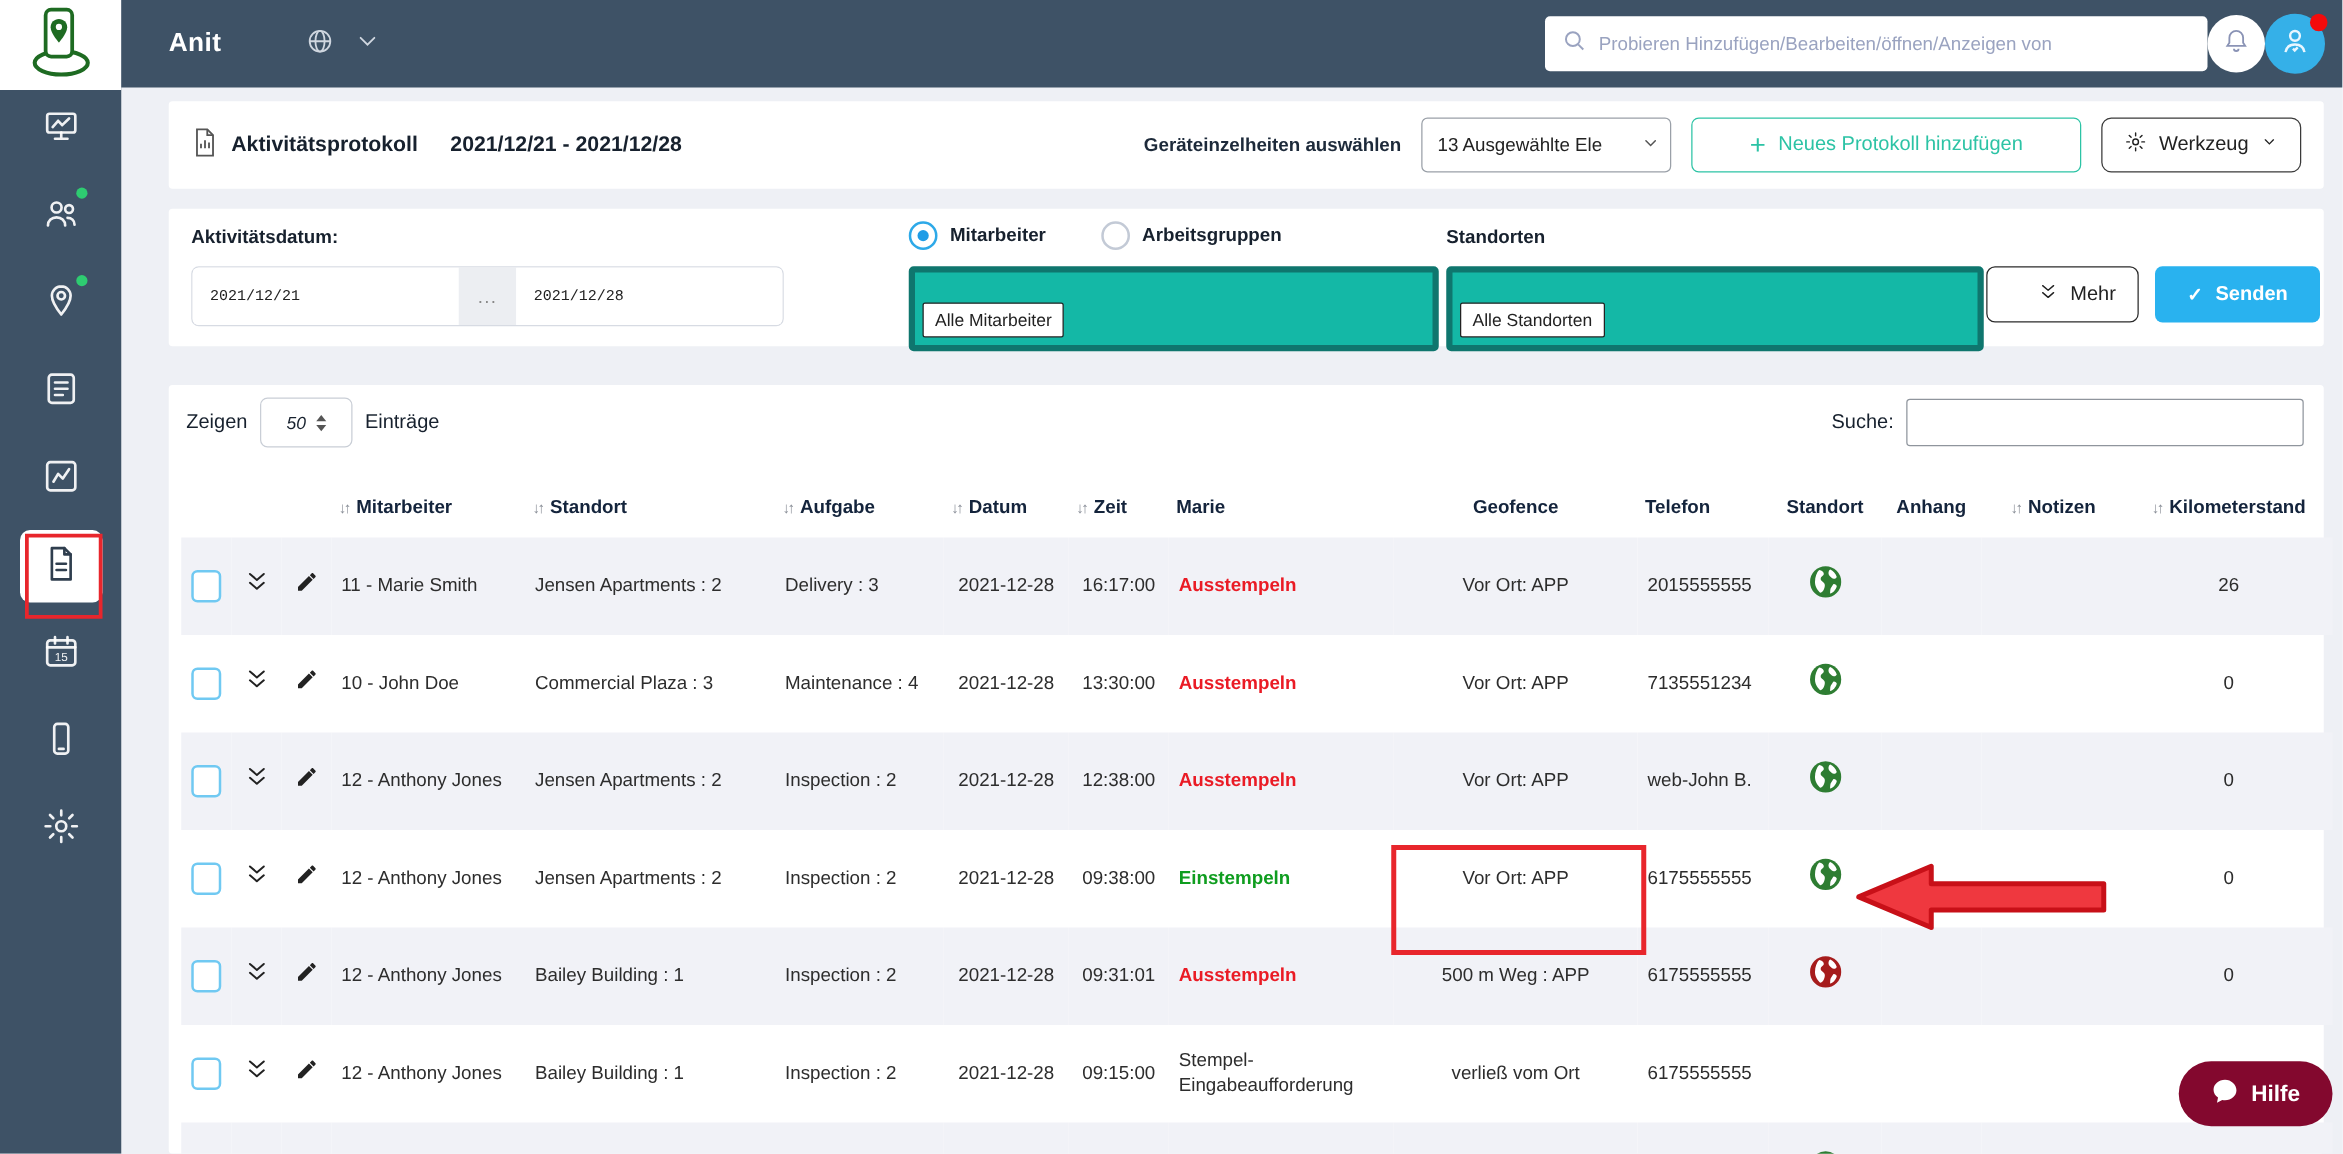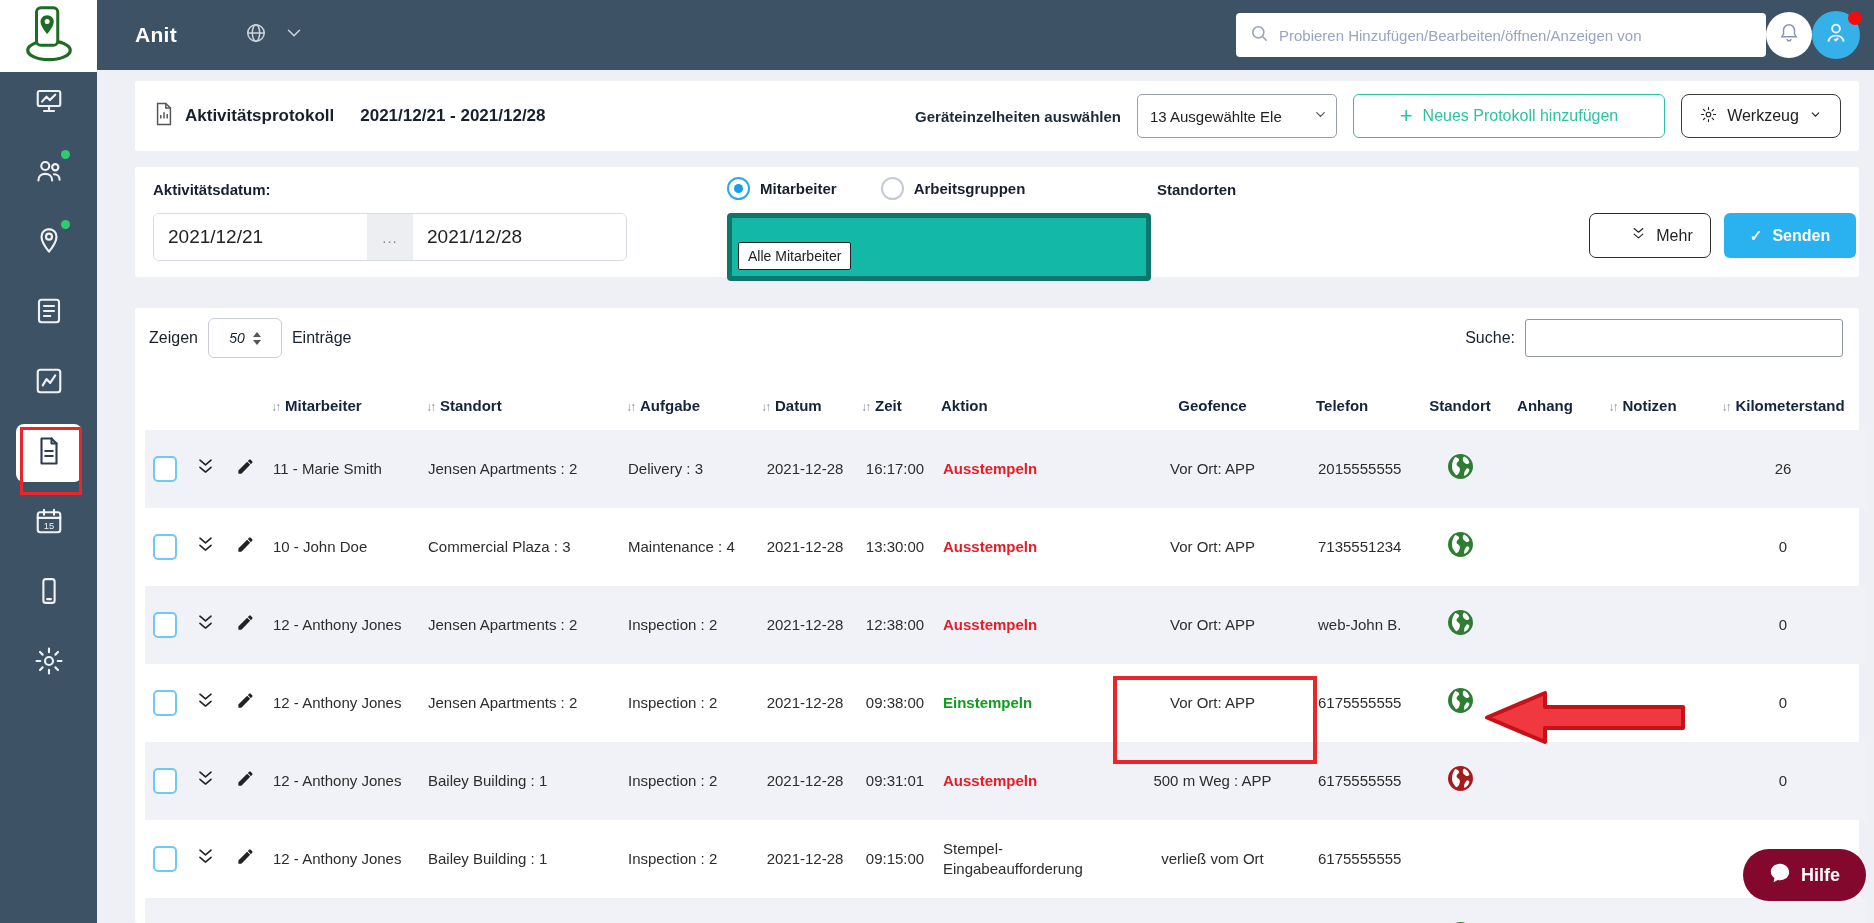--- a/index.html
+++ b/index.html
@@ -54,21 +54,21 @@
   .btn-add{width:312px;height:44px;border:1.5px solid #2cc3a5;color:#2cc3a5;}
   .btn-add .plus{font-size:22px;line-height:1;}
   .btn-tools{width:160px;height:44px;border:1.5px solid #3a3a3a;color:#222;border-radius:8px;justify-content:center;}
   .btn-tools svg{width:17px;height:17px;stroke:#222;fill:none;stroke-width:1.6;}
   .btn-tools .chev svg{width:13px;height:13px;stroke-width:2;}
 
   .filter-card{position:relative;height:110px;margin-bottom:31px;}
   .f-label{position:absolute;font-size:15px;font-weight:600;color:#17212e;}
   .dates{position:absolute;left:18px;top:46px;width:472px;height:46px;border:1px solid #d7dbe3;
     border-radius:6px;display:flex;overflow:hidden;background:#fff;}
-  .dates input{flex:1;border:none;outline:none;font-size:19px;font-family:Liberation Sans, sans-serif;padding:0 14px;color:#222;min-width:0;}
+  .dates input{flex:1;border:none;outline:none;font-size:12px;font-family:Liberation Mono, monospace;padding:0 14px;color:#222;min-width:0;}
   .date-sep{width:46px;background:#eceef2;display:flex;align-items:center;justify-content:center;
     color:#888;font-size:15px;letter-spacing:1px;cursor:pointer;}
   .radio-row{position:absolute;left:592px;top:10px;display:flex;align-items:center;gap:44px;}
   .radio{display:flex;align-items:center;gap:10px;font-size:15px;font-weight:600;color:#17212e;cursor:pointer;}
   .radio .circ{width:19px;height:19px;border-radius:50%;border:2px solid #c3cad6;background:#fff;
     display:flex;align-items:center;justify-content:center;}
   .radio.sel .circ{border-color:#2da9e8;}
   .radio.sel .circ::after{content:"";width:9px;height:9px;border-radius:50%;background:#1f9ce6;}
   .tagbox{position:absolute;top:46px;height:46px;border:5px solid #0f766e;border-radius:4px;background:#14b8a6;
     display:flex;align-items:flex-end;padding:6px;}
@@ -307,20 +307,23 @@
           <span class="radio">
             <span class="circ"></span>
             <span>Arbeitsgruppen</span>
           </span>
         </div>
         <div class="tagbox" style="left:592px;width:402px">
           <span class="tag">Alle Mitarbeiter</span>
         </div>
 
         <span class="f-label" style="left:1022px;top:14px">Standorten</span>
+        <div class="tagbox" style="left:1022px;width:408px">
+          <span class="tag">Alle Standorten</span>
+        </div>
 
         <button class="btn btn-more">
           <span>
             <svg viewBox="0 0 24 24" stroke-linecap="round" stroke-linejoin="round">
                 <path d="M5 4l7 6 7-6M5 13l7 6 7-6"></path>
               </svg>
           </span>
           <span>Mehr</span>
         </button>
         <button class="btn btn-send">
@@ -368,21 +371,21 @@
           <thead>
               <tr id="thead-row">
                 <th></th>
                 <th></th>
                 <th></th>
                 <th><span class="sort-ic">↓↑</span><span>Mitarbeiter</span></th>
                 <th><span class="sort-ic">↓↑</span><span>Standort</span></th>
                 <th><span class="sort-ic">↓↑</span><span>Aufgabe</span></th>
                 <th><span class="sort-ic">↓↑</span><span>Datum</span></th>
                 <th><span class="sort-ic">↓↑</span><span>Zeit</span></th>
-                <th><span>Aktion</span></th>
+                <th><span>Marie</span></th>
                 <th class="c"><span>Geofence</span></th>
                 <th><span>Telefon</span></th>
                 <th class="c"><span>Standort</span></th>
                 <th class="c"><span>Anhang</span></th>
                 <th class="c"><span class="sort-ic">↓↑</span><span>Notizen</span></th>
                 <th class="c"><span class="sort-ic">↓↑</span><span>Kilometerstand</span></th>
               </tr>
             </thead>
           <tbody id="tbody">
               <tr>

